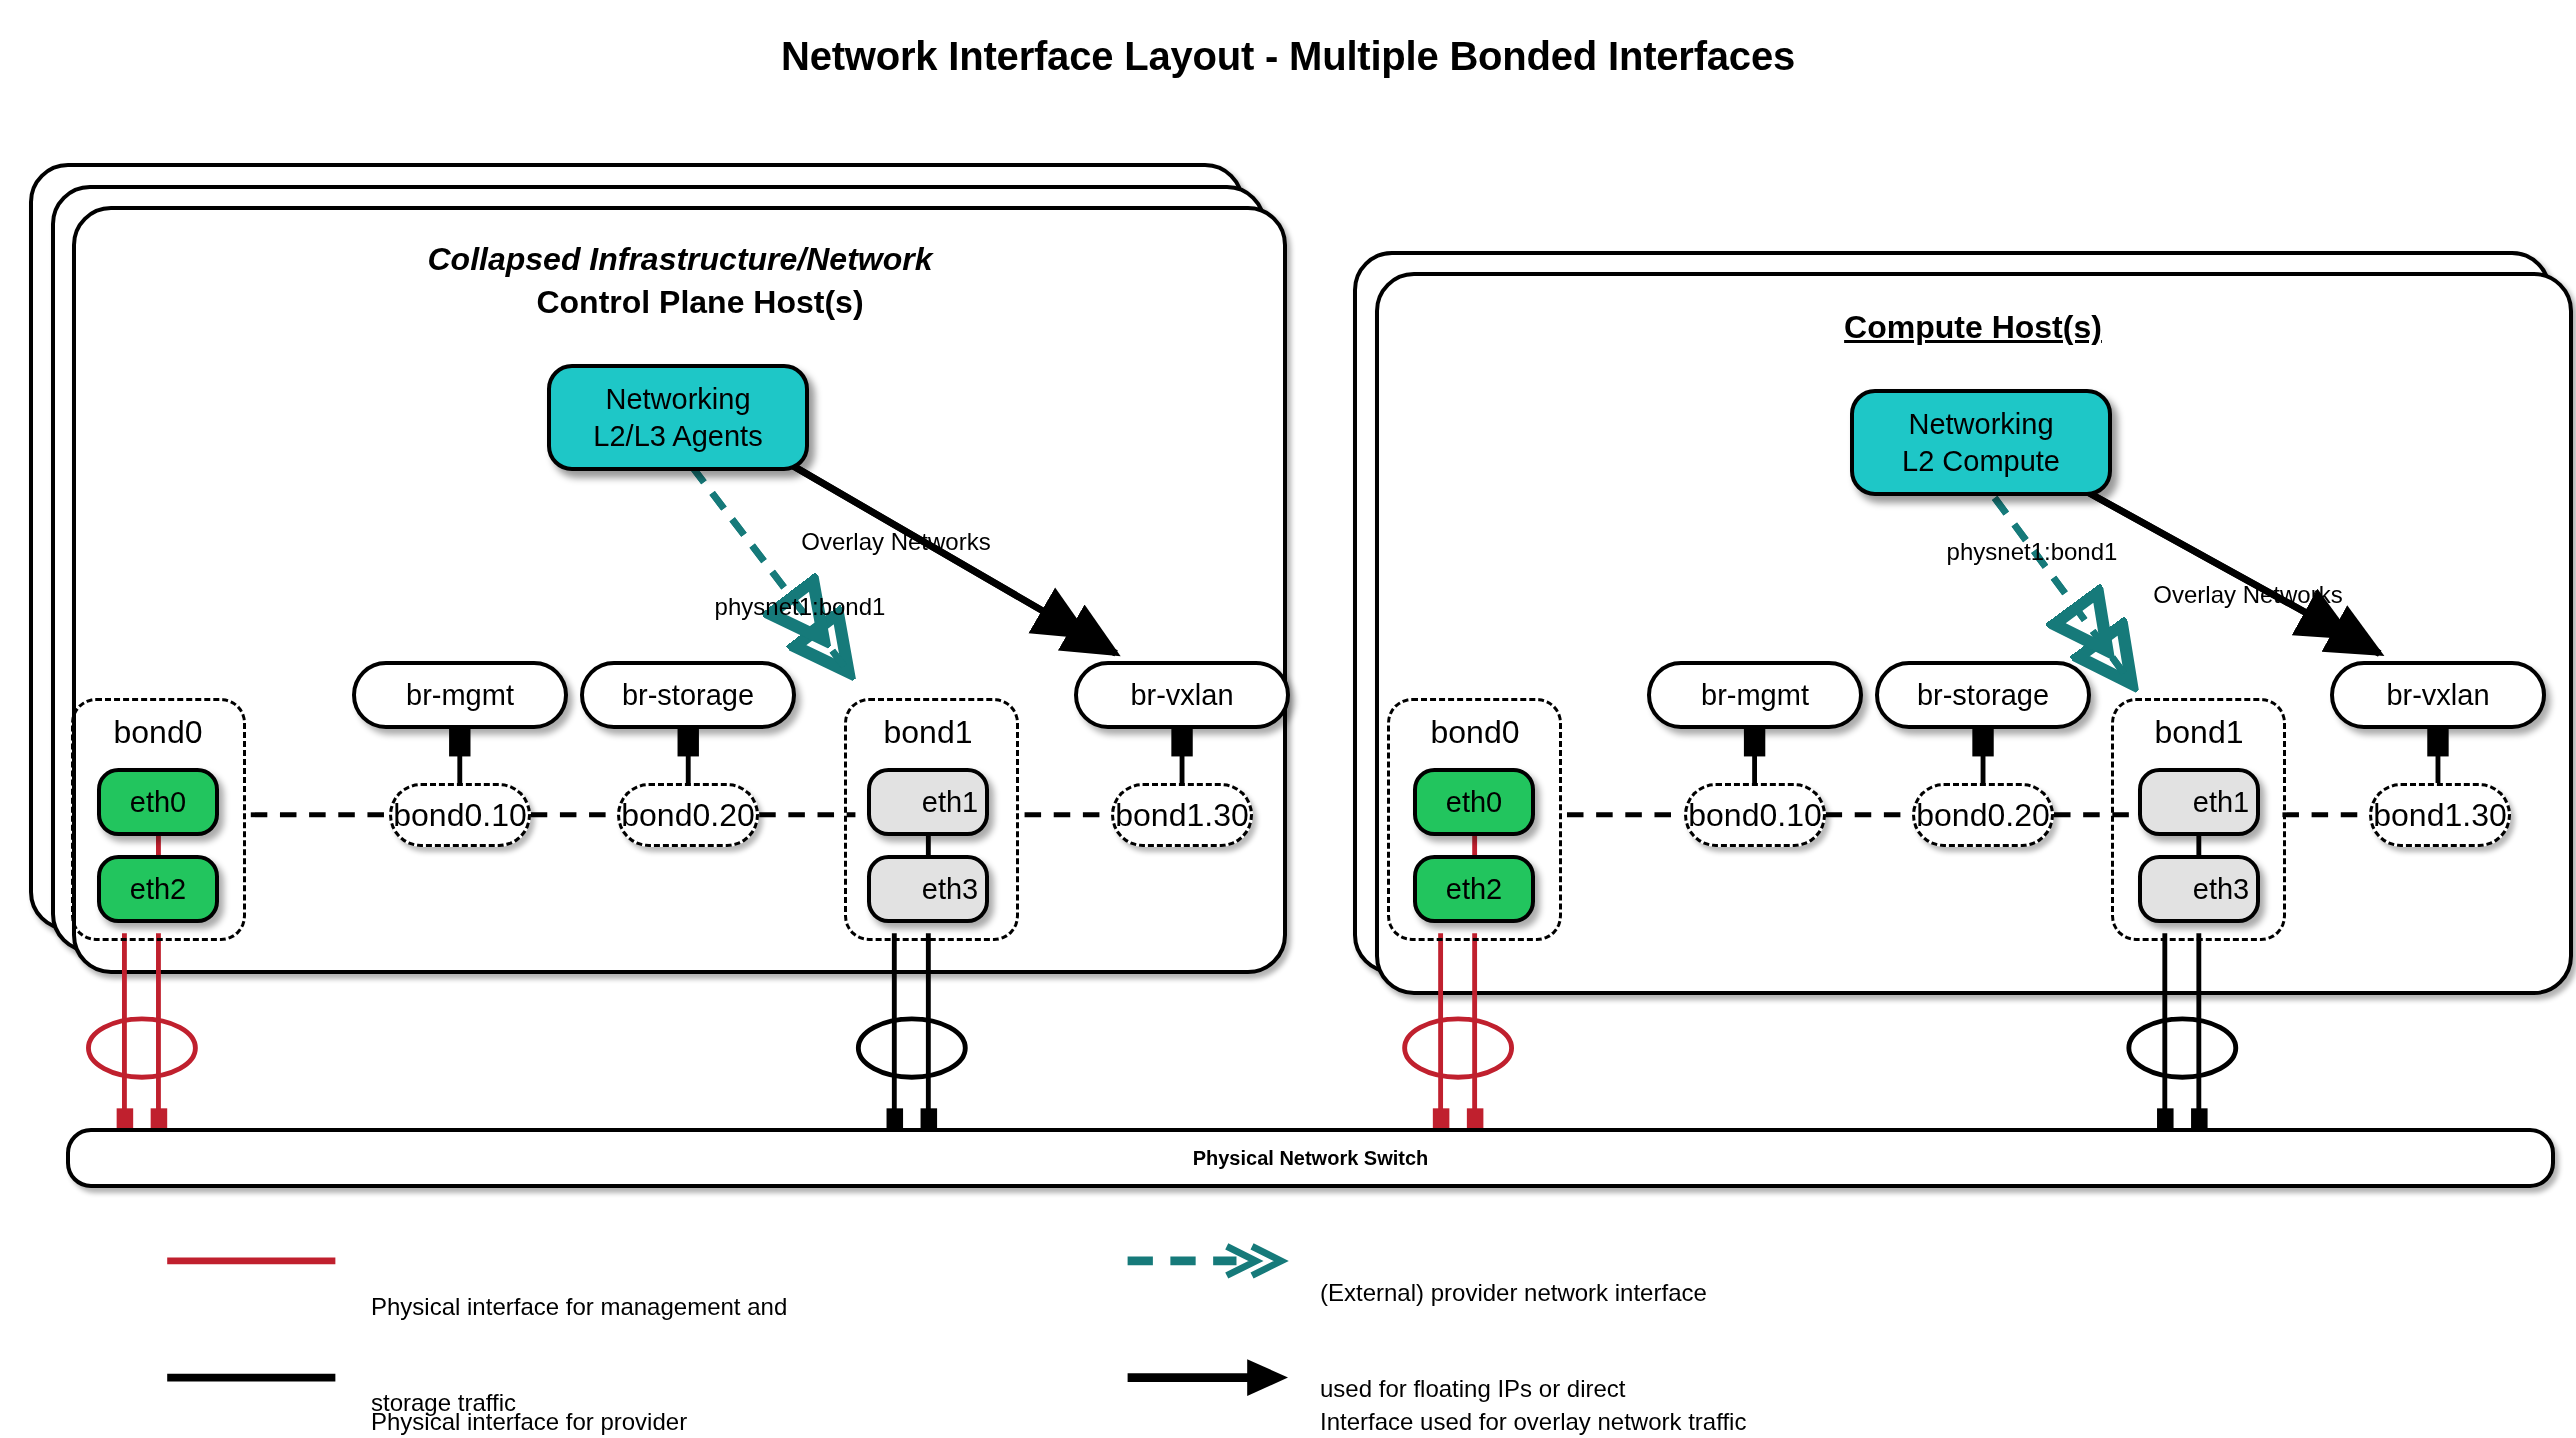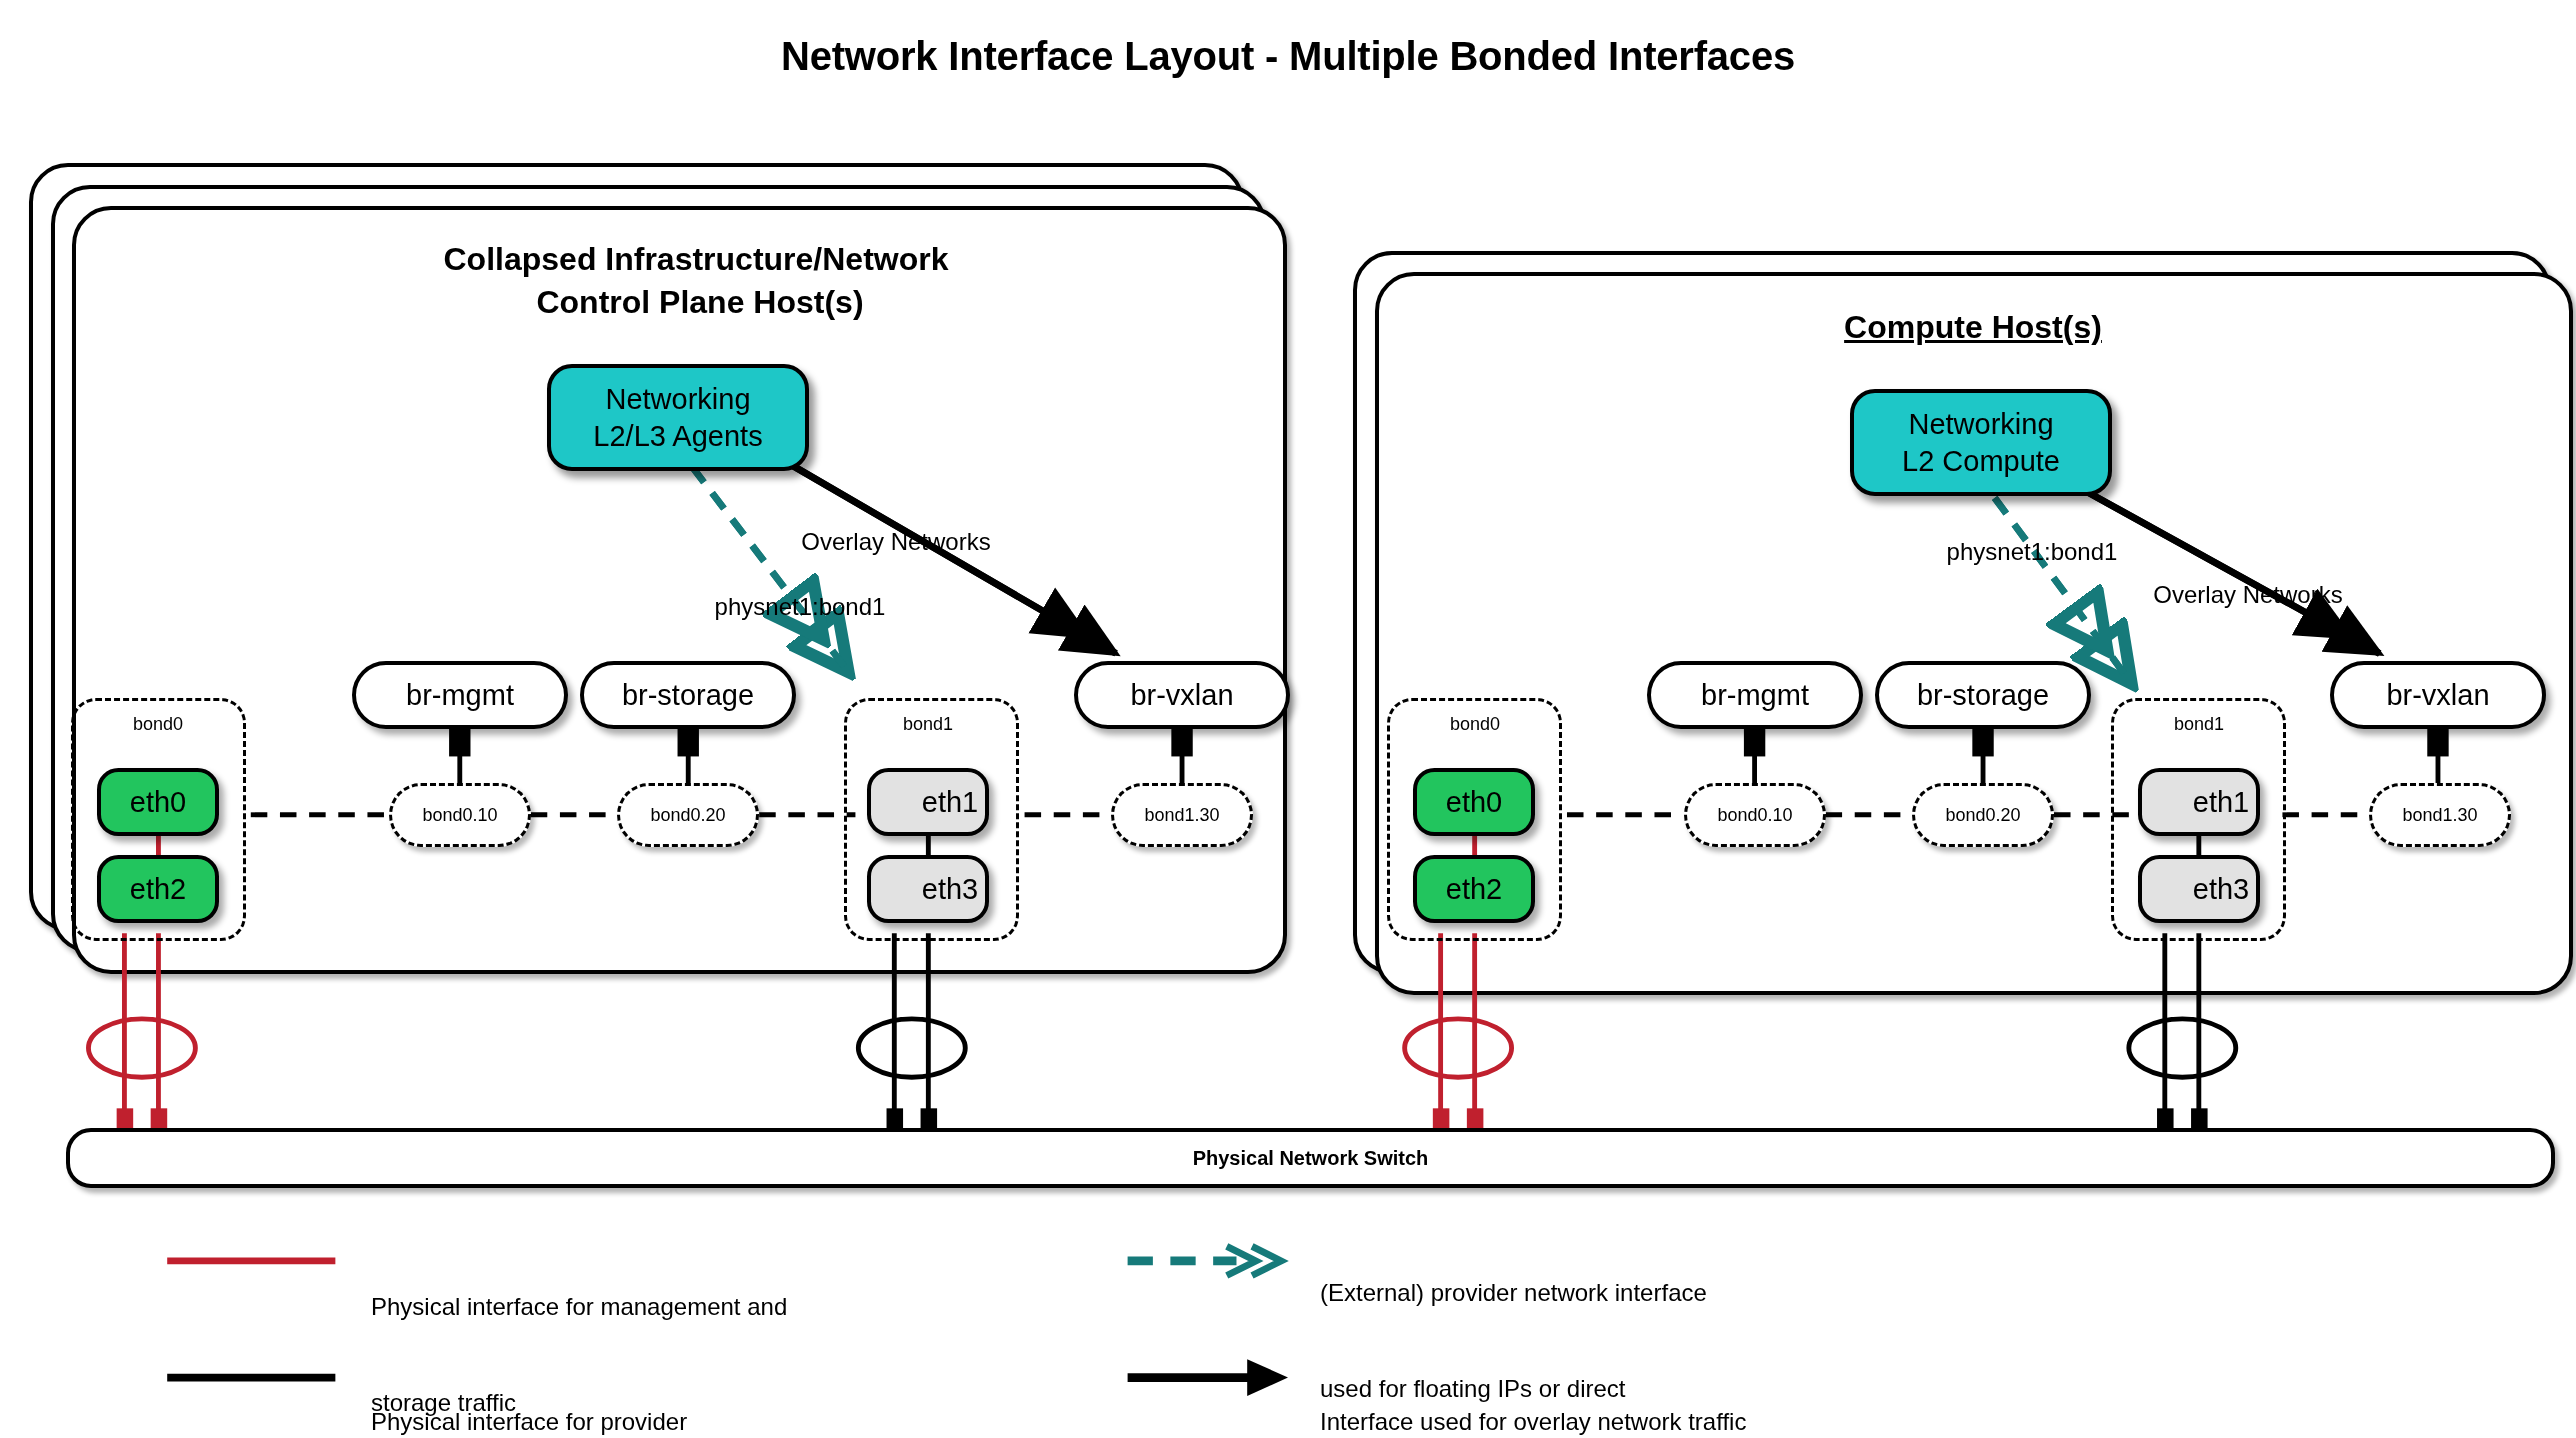--- a/index.html
+++ b/index.html
@@ -6,21 +6,21 @@
   body{width:2576px;height:1439px;position:relative;
        font-family:"Liberation Sans",sans-serif;color:#000;overflow:hidden;}
   .lyr{position:absolute;left:0;top:0;width:2576px;height:1439px;}
   svg.lyr{pointer-events:none;}
   .tx{position:absolute;white-space:pre;line-height:1.16;}
   .ctr{transform:translateX(-50%);text-align:center;}
 
   #page-title{font-size:40px;font-weight:bold;letter-spacing:-0.2px;}
   .host-title{font-size:32px;font-weight:bold;}
   .node-label{font-size:29px;}
-  .bond-label{font-size:18px;}
+  .bond-label{font-size:32px;}
   .edge-label{font-size:24px;}
   .switch-label{font-size:20px;font-weight:bold;}
   .legend-text{font-size:24px;line-height:1.33;}
 
   
   .card{position:absolute;border:4.9px solid #000;border-radius:39px;background:#fff;
         box-sizing:border-box;box-shadow:3.9px 4.9px 5.8px rgba(0,0,0,.30);}
 
   
   .pill{position:absolute;box-sizing:border-box;border:4.9px solid #000;background:#fff;
@@ -139,21 +139,21 @@
   <line x1="172" y1="1417" x2="345" y2="1417" stroke="#000" stroke-width="8"></line>
 
   <line x1="1160" y1="1297" x2="1272" y2="1297" stroke="#167a7a" stroke-width="9" stroke-dasharray="26,18"></line>
   <path d="M1262,1282 L1292,1297 L1262,1312" fill="none" stroke="#167a7a" stroke-width="7"></path>
   <path d="M1288,1282 L1318,1297 L1288,1312" fill="none" stroke="#167a7a" stroke-width="7"></path>
 
   <line x1="1160" y1="1417" x2="1290" y2="1417" stroke="#000" stroke-width="9"></line>
   <path d="M1283,1398 L1325,1417 L1283,1436 Z" fill="#000"></path>
 </svg>
 
-<div class="tx ctr host-title" style="left:696px;top:241px;">Collapsed Infrastructure/Network</div>
+<div class="tx ctr host-title" style="left:680px;top:241px;font-style:italic;">Collapsed Infrastructure/Network</div>
 <div class="tx ctr host-title" style="left:680px;top:284px;margin-left:20px;">Control Plane Host(s)</div>
 
 <div class="pill agent" style="left:547px;top:364px;width:262px;height:107px;">
   <span class="node-label">Networking</span>
   <span class="node-label">L2/L3 Agents</span>
 </div>
 
 <div class="tx ctr edge-label" style="left:896px;top:528px;">Overlay Networks</div>
 <div class="tx ctr edge-label" style="left:800px;top:593px;">physnet1:bond1</div>
 

